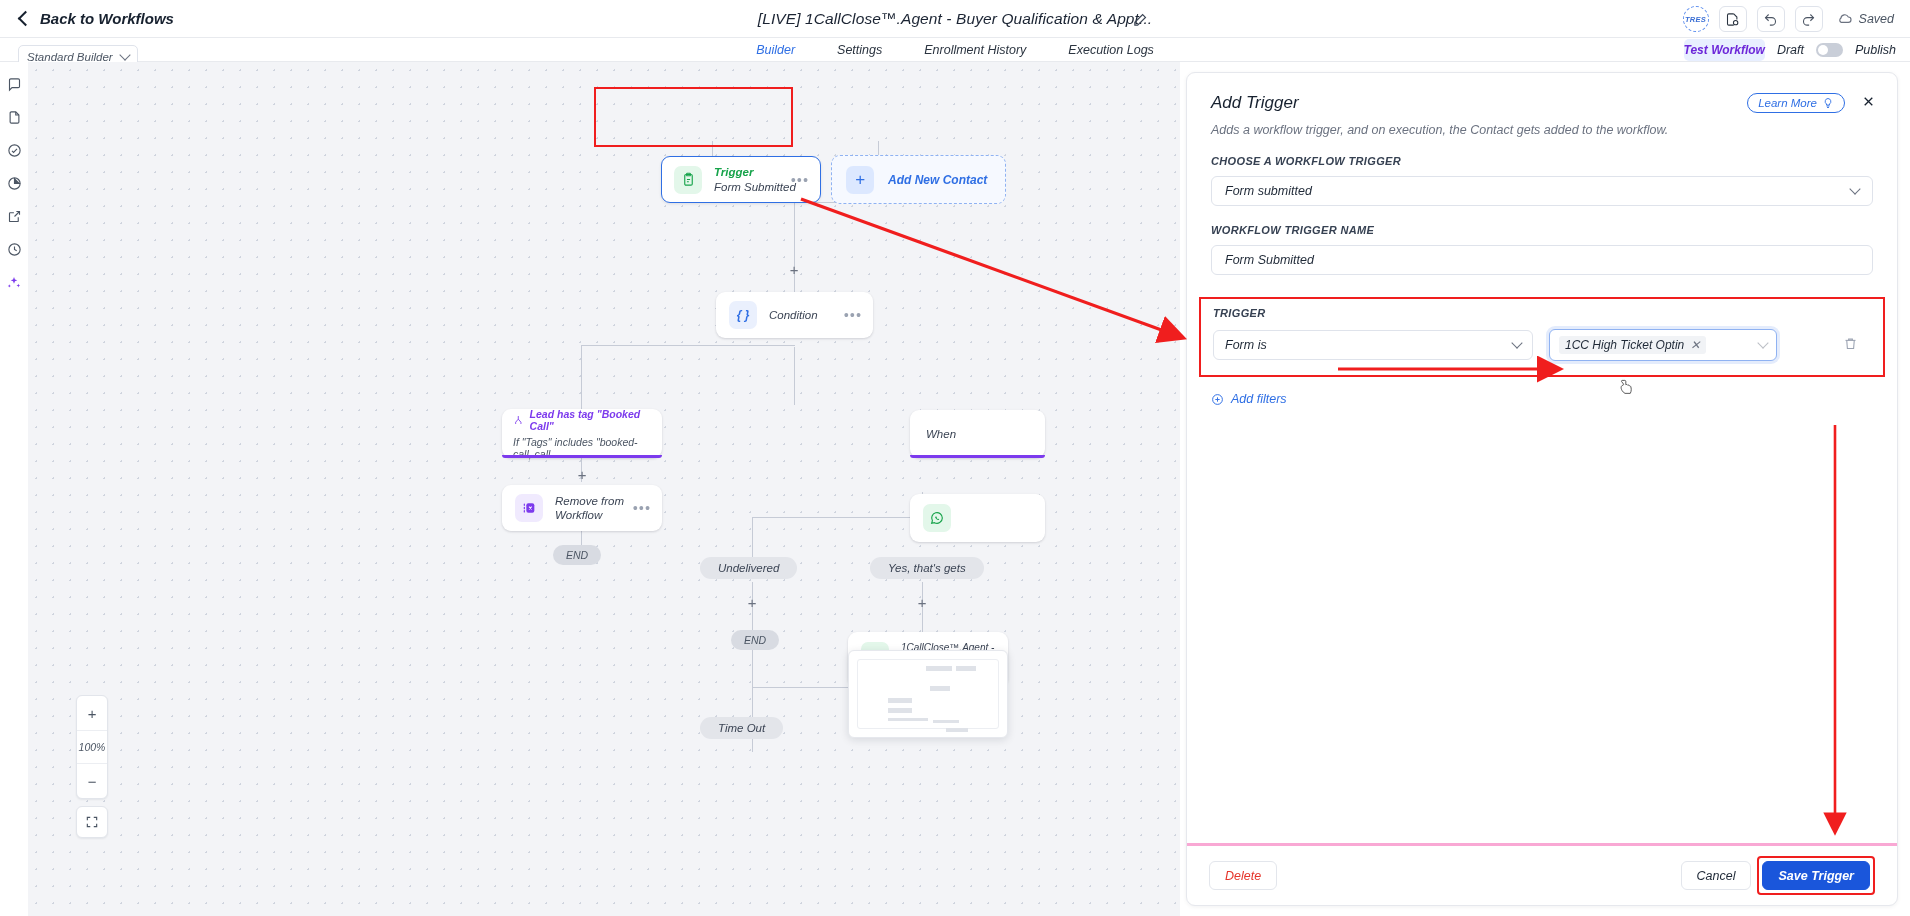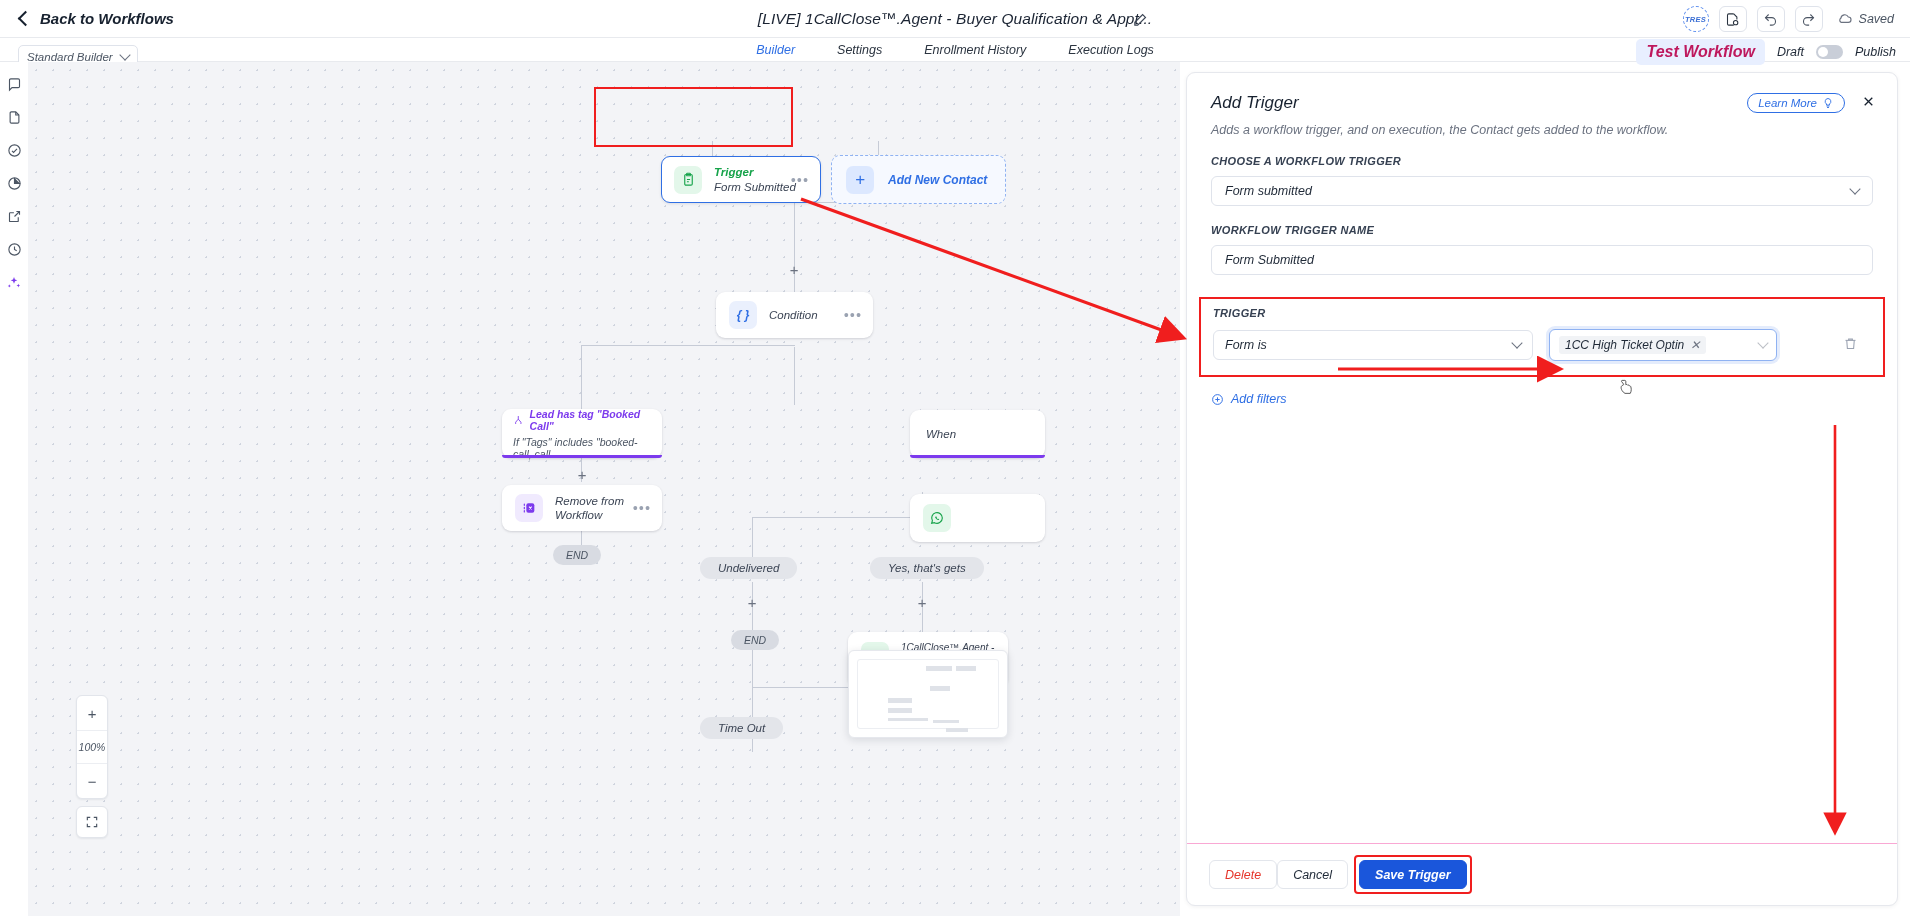--- a/index.html
+++ b/index.html
@@ -63,22 +63,22 @@
   .tabs{
     position:absolute; left:0; right:0; top:0; height:24px;
     display:flex; align-items:center; justify-content:center; gap:42px;
   }
   .tab{ font-size:12.5px; color:#2b3440; cursor:pointer; font-weight:500; }
   .tab.active{ color:#2f6fe4; }
   .tab-right{
     position:absolute; right:14px; top:1px; display:flex; align-items:center; gap:12px;
   }
   .test-wf{
-    background:#e8efff; color:#be185d; font-size:16px; font-weight:600;
-    padding:4px 10px; border-radius:5px; cursor:pointer;
+    background:#e8efff; color:#6d28d9; font-size:12px; font-weight:600;
+    padding:4px 0; border-radius:5px; cursor:pointer;
   }
   .draft-lbl,.publish-lbl{ font-size:12.5px; color:#1f2937; font-weight:500; }
   .toggle{
     width:27px;height:14px;border-radius:9px;background:#c9ced8;position:relative;cursor:pointer;
   }
   .toggle:after{content:"";position:absolute;left:2px;top:2px;width:10px;height:10px;border-radius:50%;background:#fff;}
 
   
   .rail{
     position:absolute; left:0; top:62px; width:28px; height:854px;
@@ -211,22 +211,22 @@
   }
   .chip-x{ color:#6b7280; font-size:12px; cursor:pointer; }
   .trash{ margin-left:66px; cursor:pointer; }
   .add-filters{
     margin-top:15px; display:flex;align-items:center;gap:7px;
     color:#2f6fe4; font-size:12.5px; cursor:pointer;
   }
 
   .panel-foot{
     position:absolute; left:0; right:0; bottom:0; height:62px;
-    border-top:1px solid #f9a8d4; display:flex;align-items:center;
-    padding:0 22px; 
+    border-top:3px solid #f9a8d4; display:flex;align-items:center;
+    padding:0 22px; justify-content:space-between;
   }
   .btn{
     height:29px; border-radius:6px; display:flex;align-items:center;justify-content:center;
     font-size:12.5px; padding:0 15px; cursor:pointer; font-weight:500;
   }
   .btn-delete{ border:1px solid #e3e6ec; color:#e5352b; background:#fff; }
   .btn-cancel{ border:1px solid #e3e6ec; color:#1f2937; background:#fff; }
   .btn-save{ background:#1a56db; color:#fff; border:1px solid #1a56db; font-weight:600;}
   .save-hl{ border:2.2px solid #f01e1e; padding:3px; border-radius:4px; display:flex; }
 

